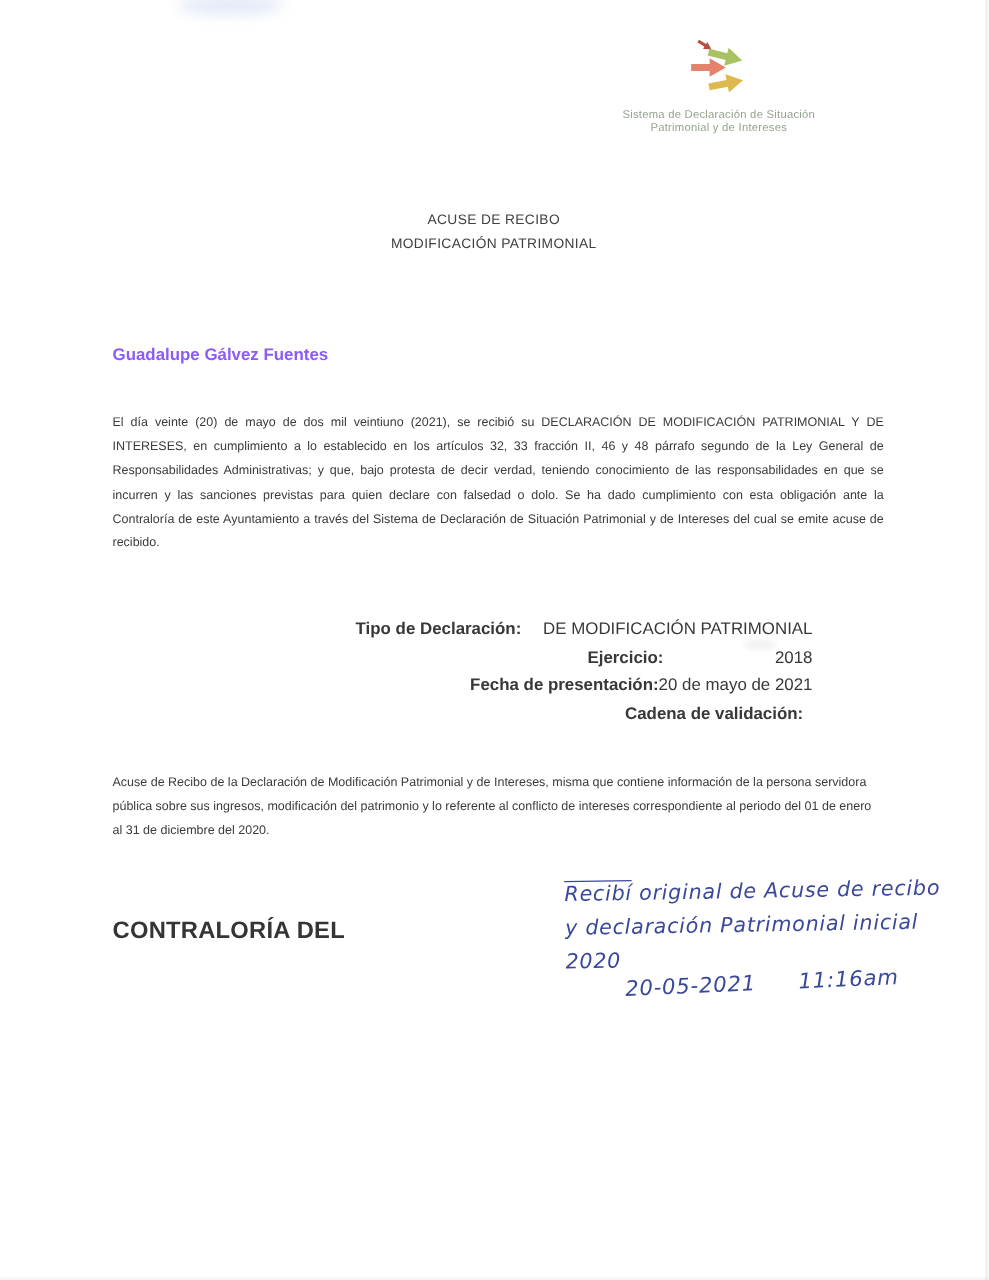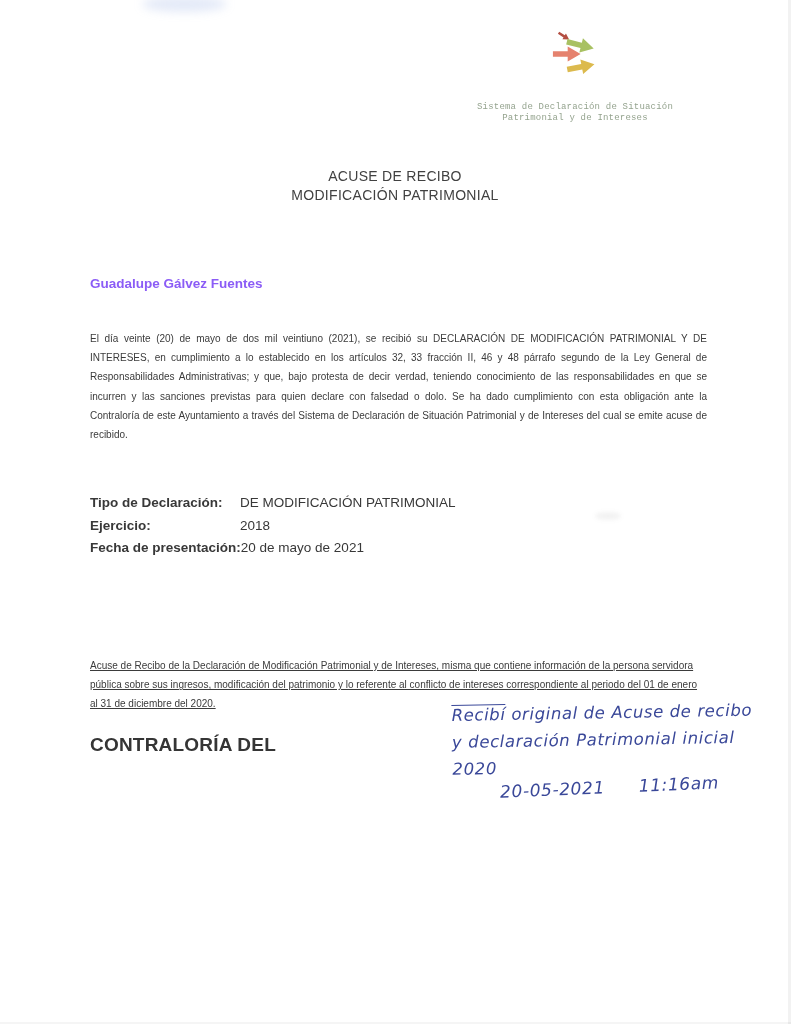--- a/index.html
+++ b/index.html
@@ -14,34 +14,34 @@
     background:rgba(90,90,90,0.08);filter:blur(2px);border-radius:50%;}
   .edge-right{position:absolute;right:0;top:0;width:3px;height:100%;background:rgba(0,0,0,0.05);}
   .edge-bottom{position:absolute;left:0;bottom:0;width:100%;height:2px;background:rgba(0,0,0,0.04);}
 
   
   .logo{position:absolute;left:468px;top:36px;width:214px;text-align:center;}
   .logo-word{display:flex;align-items:center;justify-content:center;height:48px;}
   .logo-letters{font-weight:bold;font-size:31px;letter-spacing:-1px;line-height:1;
     font-family:"Liberation Sans",sans-serif;}
   .logo-mark{margin-left:2px;margin-top:-8px;}
-  .tagline{font-size:9px;line-height:11px;color:#94a38e;letter-spacing:0.2px;margin-top:18px;font-family:Liberation Mono, monospace;}
+  .tagline{font-size:9px;line-height:11px;color:#94a38e;letter-spacing:0.2px;margin-top:2px;}
 
   
   .doc-title{position:absolute;left:0;top:167px;width:790px;text-align:center;
-    font-size:14px;line-height:19px;color:#414141;letter-spacing:0.3px;}
+    font-size:11px;line-height:19px;color:#414141;letter-spacing:0.3px;}
 
   .recipient{position:absolute;left:90px;top:276px;font-size:13.5px;font-weight:bold;color:#8b5cf6;}
 
   .para{position:absolute;left:90px;width:617px;font-size:10px;line-height:19.2px;color:#3b3b3b;}
   .para1{top:329px;text-align:justify;text-align-last:left;}
-  .para2{top:656px;text-align:left;text-decoration:underline;}
+  .para2{top:617px;text-align:left;}
 
   .fields{position:absolute;left:90px;top:495px;width:560px;font-size:13.5px;color:#383838;}
-  .field-row{display:flex;height:22.5px;align-items:flex-start;}
+  .field-row{display:flex;height:22.5px;align-items:flex-start;justify-content:flex-end;}
   .field-label{font-weight:bold;min-width:150px;white-space:nowrap;}
   .field-value{white-space:nowrap;}
 
   .office{position:absolute;left:90px;top:734px;font-size:19px;font-weight:bold;color:#353535;letter-spacing:0.2px;}
 
   
   .hand{position:absolute;font-family:"DejaVu Sans",sans-serif;font-style:italic;
     color:#3a4899;letter-spacing:0.6px;}
   .hand-note{left:452px;top:699px;width:330px;font-size:16.5px;line-height:27px;transform:rotate(-1deg);}
   .hand-overline{text-decoration:overline;text-align:center;}
@@ -90,20 +90,24 @@
       <span class="field-value">DE MODIFICACIÓN PATRIMONIAL</span>
     </div>
     <div class="field-row">
       <span class="field-label">Ejercicio:</span>
       <span class="field-value">2018</span>
     </div>
     <div class="field-row">
       <span class="field-label">Fecha de presentación:</span>
       <span class="field-value">20 de mayo de 2021</span>
     </div>
+    <div class="field-row">
+      <span class="field-label">Cadena de validación:</span>
+      <span class="field-value"></span>
+    </div>
   </div>
 
   <div class="para para2">Acuse de Recibo de la Declaración de Modificación Patrimonial y de Intereses, misma que contiene información de la persona servidora pública sobre sus ingresos, modificación del patrimonio y lo referente al conflicto de intereses correspondiente al periodo del 01 de enero al 31 de diciembre del 2020.</div>
 
   <div class="office">CONTRALORÍA DEL</div>
 
   <div class="hand hand-note">
     <div><span class="hand-overline">Recibí</span><span> original de Acuse de recibo</span></div>
     <div>y declaración Patrimonial inicial 2020</div>
   </div>

